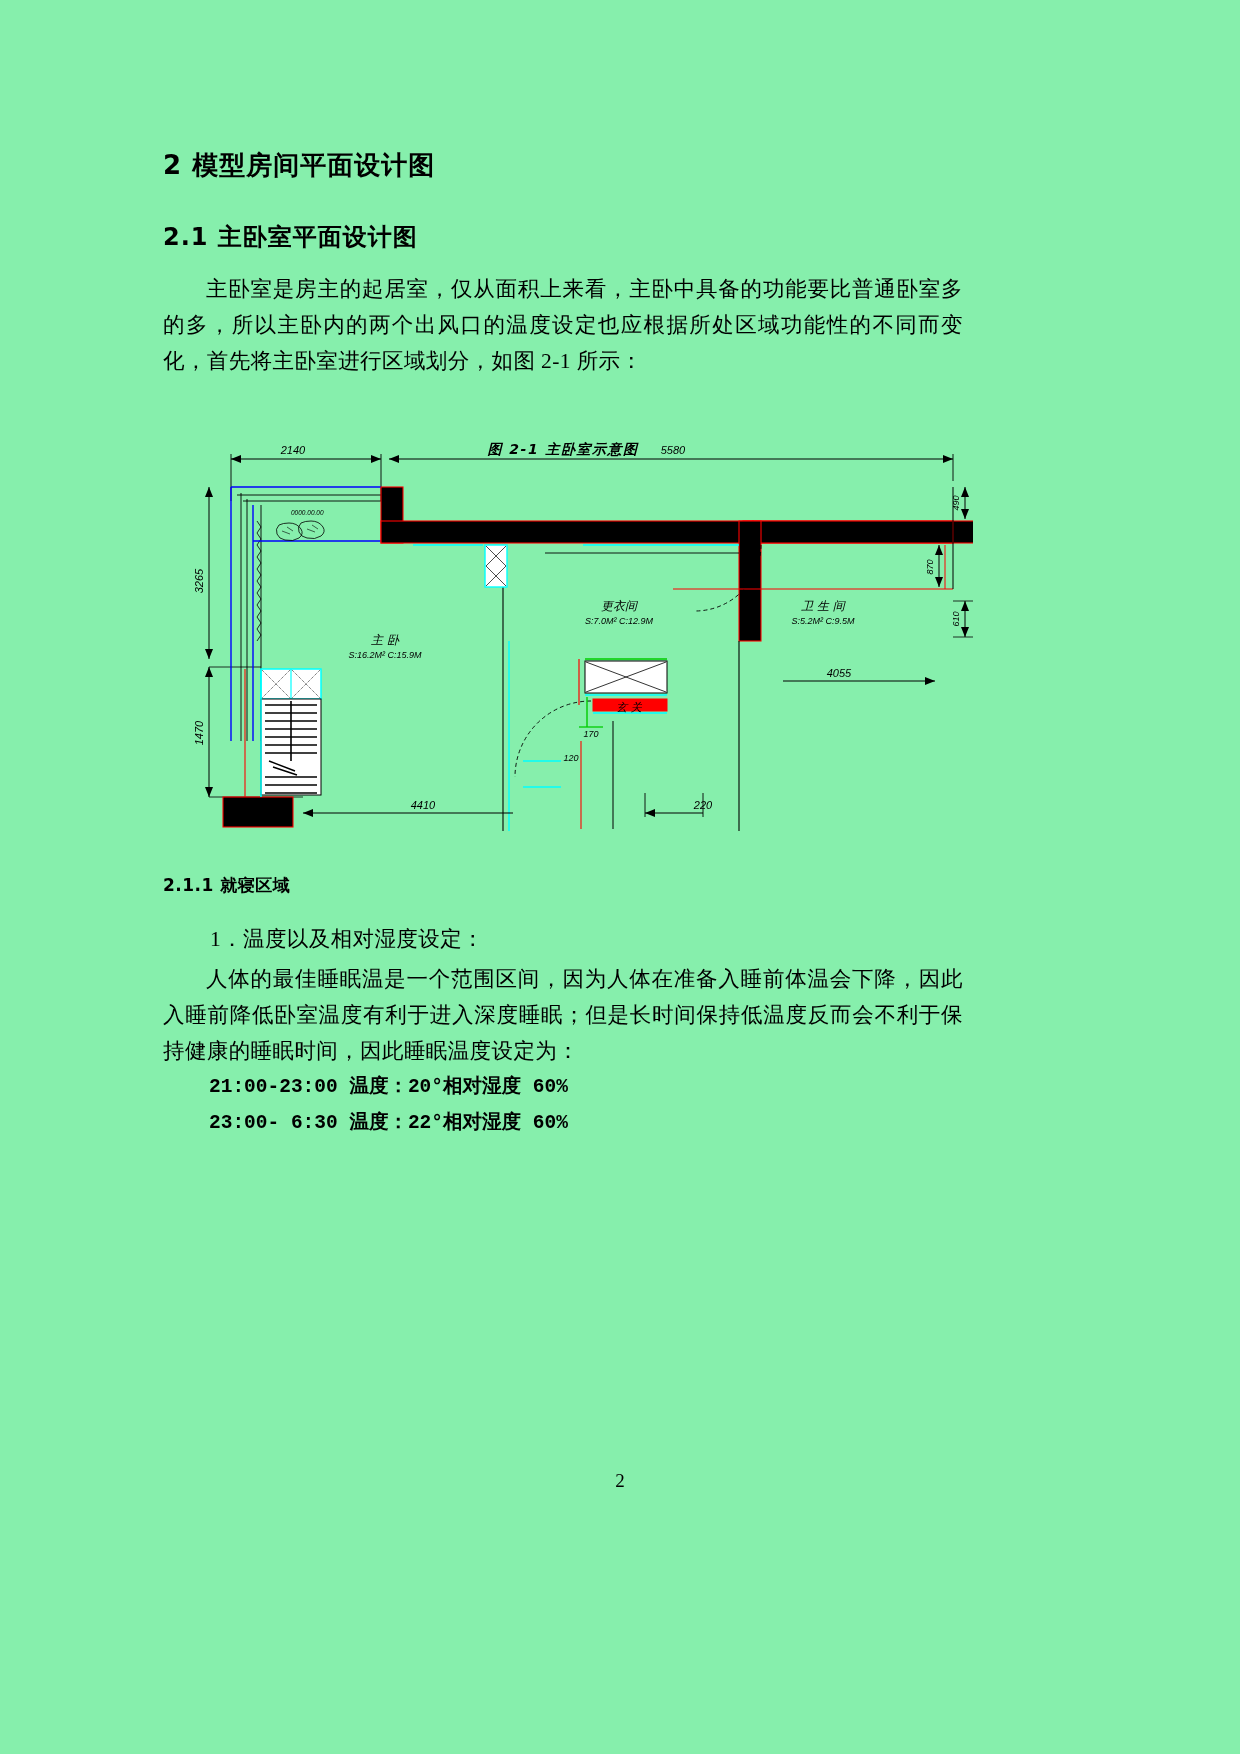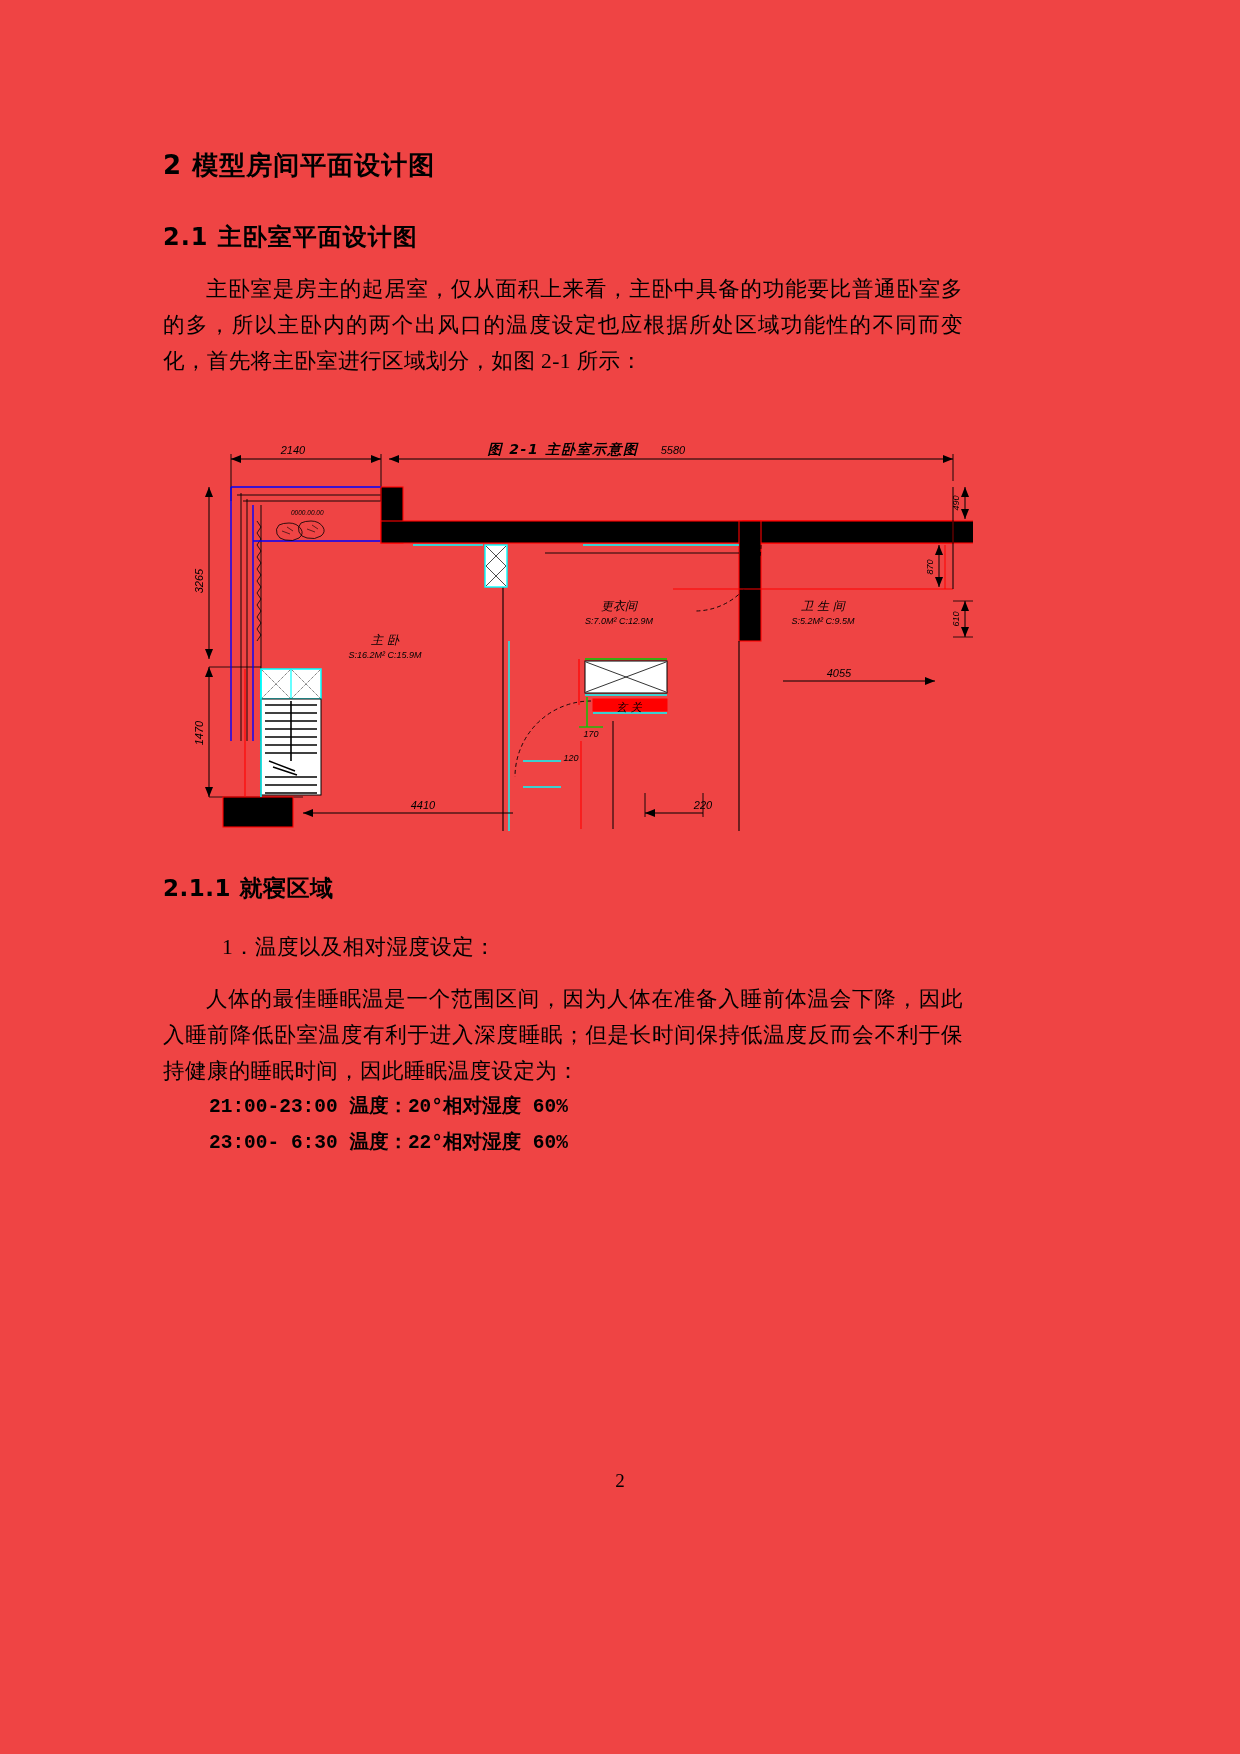--- a/index.html
+++ b/index.html
@@ -8,21 +8,21 @@
     background: #ffffff;
   }
   body {
     font-family: "Liberation Serif", "DejaVu Serif", serif;
     color: #000000;
   }
   .page {
     position: relative;
     width: 1240px;
     height: 1754px;
-    background: #ef4444;
+    background: #86efac;
     margin: 0 auto;
     overflow: hidden;
     box-sizing: border-box;
   }
   .content {
     position: absolute;
     left: 163px;
     top: 150px;
     width: 800px;
   }
@@ -37,38 +37,38 @@
   h2.h-sub {
     font-family: "DejaVu Sans", "Liberation Sans", sans-serif;
     font-size: 24px;
     font-weight: bold;
     letter-spacing: 1px;
     margin: 0 0 19px 0;
     line-height: 1.2;
   }
   h3.h-subsub {
     font-family: "DejaVu Sans", "Liberation Sans", sans-serif;
-    font-size: 23px;
+    font-size: 17px;
     font-weight: bold;
     letter-spacing: 0.5px;
     margin: 34px 0 26px 0;
     line-height: 1.2;
   }
   p.body-para {
     font-size: 21.5px;
     line-height: 36px;
     margin: 0;
     text-align: justify;
     text-indent: 43px;
     letter-spacing: 0.4px;
   }
   p.body-line {
     font-size: 21.5px;
     line-height: 36px;
-    margin: 16px;
+    margin: 4px;
     text-indent: 43px;
     letter-spacing: 0.4px;
   }
   p.mono-line {
     font-family: "Liberation Mono", "DejaVu Sans Mono", monospace;
     font-size: 19.5px;
     line-height: 36px;
     margin: 0;
     text-indent: 46px;
     letter-spacing: 0px;

